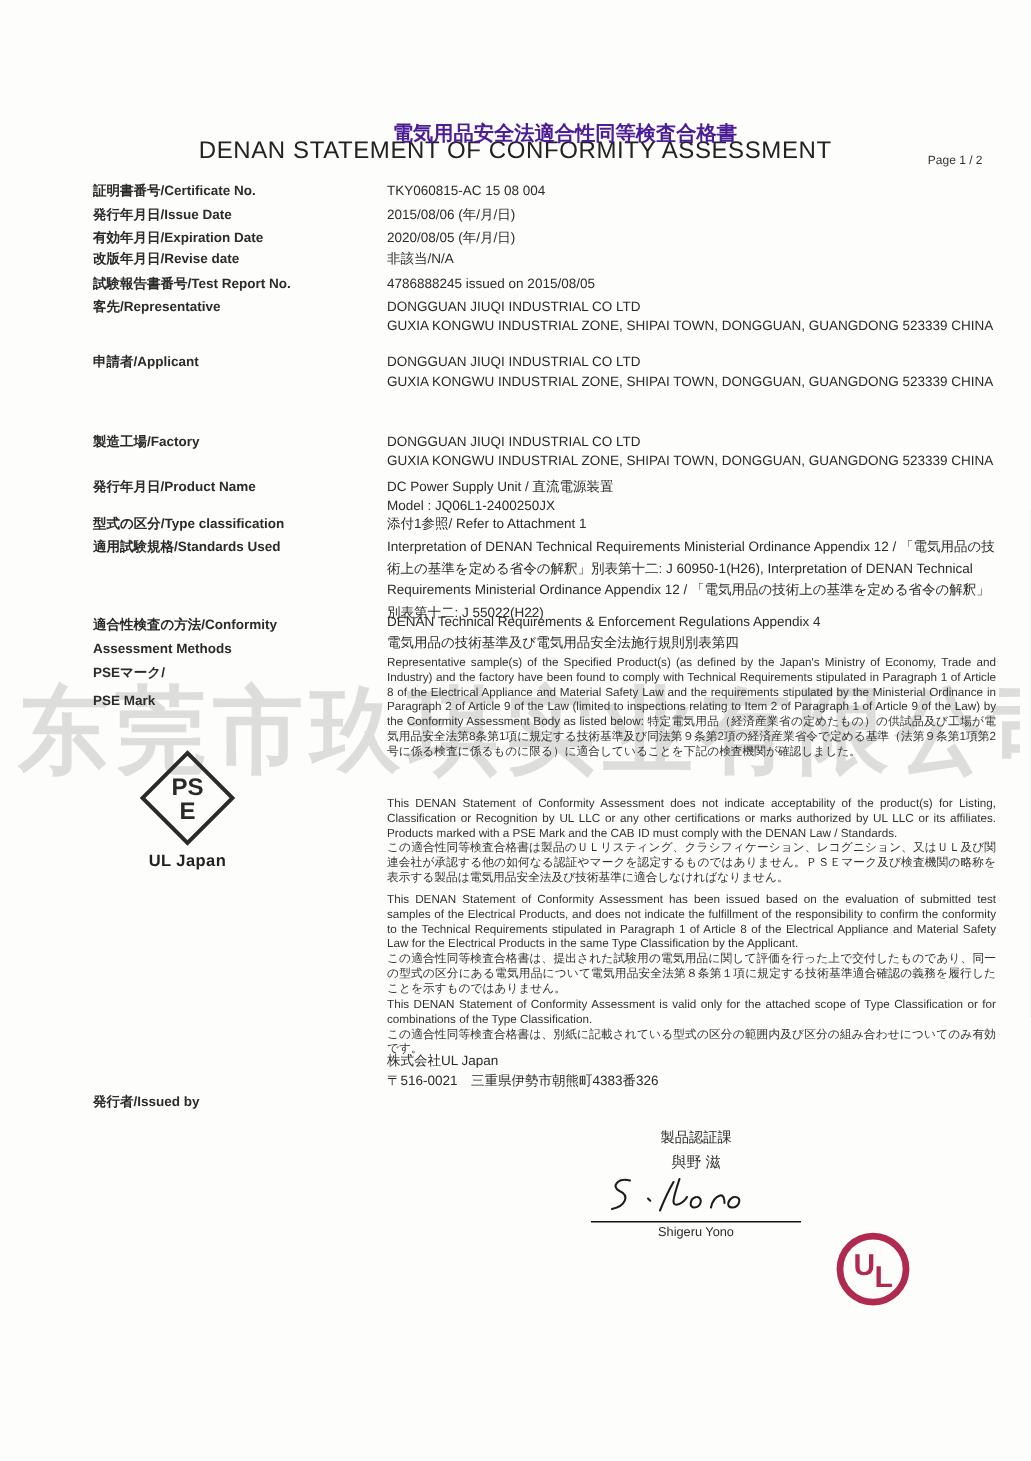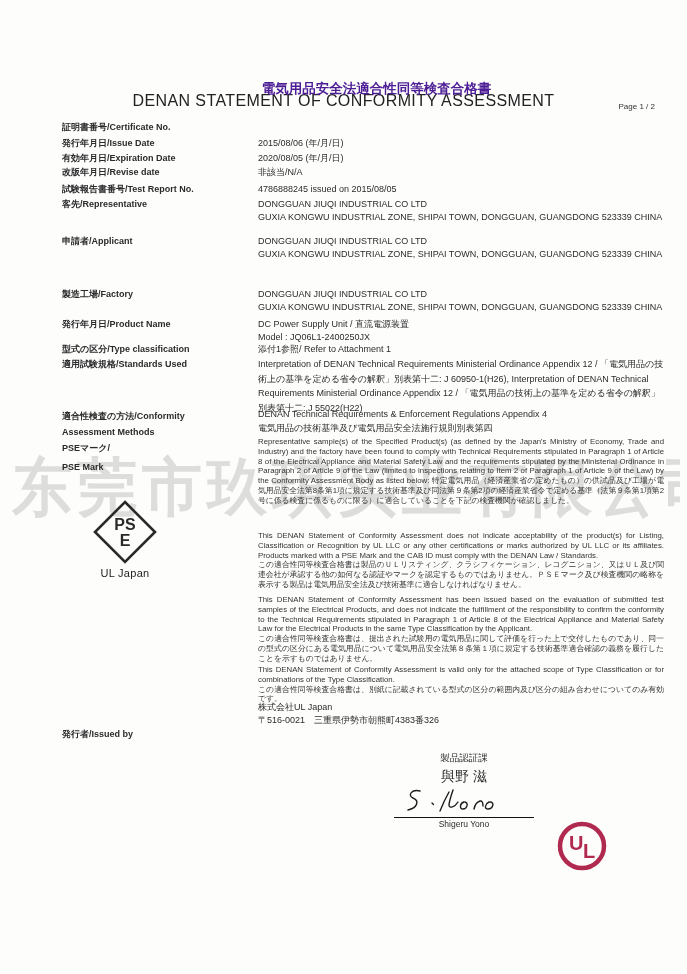--- a/index.html
+++ b/index.html
@@ -19,42 +19,43 @@
   .val{position:absolute;left:258px;width:406px;font-size:9px;line-height:12.5px;
     white-space:pre-line;color:#2b2b2b;}
   .para{position:absolute;left:258px;width:406px;font-size:7.8px;line-height:9.8px;
     white-space:pre-line;color:#333;text-align:justify;}
   .watermark{position:absolute;top:448px;left:12px;width:668px;height:84px;
     font-size:60px;font-weight:bold;letter-spacing:5px;white-space:nowrap;
     color:rgba(185,185,185,0.48);overflow:hidden;z-index:1;
     transform:scaleY(1.05);}
   .content{position:absolute;inset:0;z-index:2;}
   .pse-logo{position:absolute;left:68px;top:499px;width:114px;text-align:center;}
-  .pse-caption{font-size:11px;font-weight:normal;color:#222;margin-top:-2px;letter-spacing:.3px;}
+  .pse-caption{font-size:11px;font-weight:bold;color:#222;margin-top:-2px;letter-spacing:.3px;}
   .issuer-block{position:absolute;left:366px;top:752px;width:196px;text-align:center;}
   .issuer-dept{font-size:9.5px;color:#2b2b2b;}
-  .issuer-name{font-size:14px;color:#2b2b2b;margin-top:3px;}
+  .issuer-name{font-size:10px;color:#2b2b2b;margin-top:3px;}
   .sig-wrap{margin:1px auto 0;width:140px;border-bottom:1.6px solid #111;padding-bottom:0px;}
   .printed-name{font-size:8.5px;color:#2b2b2b;margin-top:1px;}
   .ul-logo{position:absolute;left:556px;top:820px;}
 </style>
 </head>
 <body>
 
 <div class="page">
 
   <div class="watermark">东莞市玖琪实业有限公司</div>
 
   <div class="content">
 
     <div class="title-en">DENAN STATEMENT OF CONFORMITY ASSESSMENT</div>
     <div class="title-ja">電気用品安全法適合性同等検査合格書</div>
     <div class="page-num">Page 1 / 2</div>
 
     <div class="lbl" style="top:121px">証明書番号/Certificate No.</div>
+    <div class="val" style="top:121px">TKY060815-AC 15 08 004</div>
 
     <div class="lbl" style="top:137px">発行年月日/Issue Date</div>
     <div class="val" style="top:137px">2015/08/06 (年/月/日)</div>
 
     <div class="lbl" style="top:152px">有効年月日/Expiration Date</div>
     <div class="val" style="top:152px">2020/08/05 (年/月/日)</div>
 
     <div class="lbl" style="top:166px">改版年月日/Revise date</div>
     <div class="val" style="top:166px">非該当/N/A</div>
 

